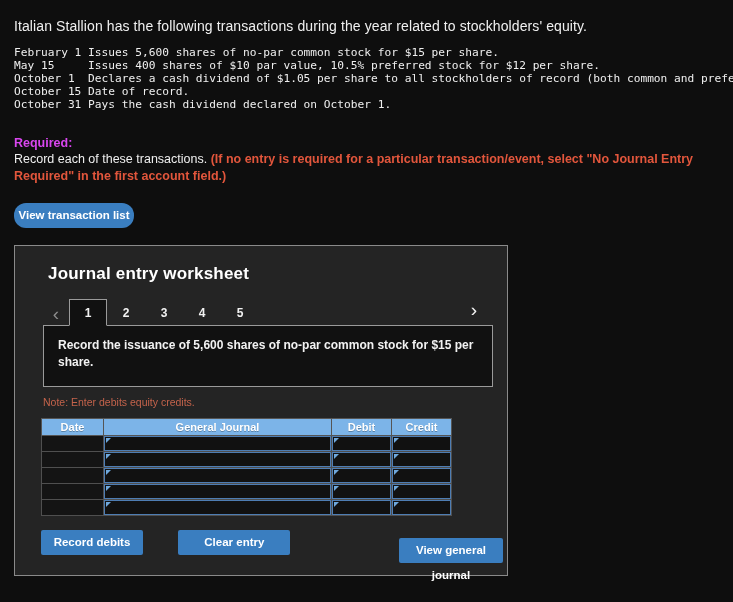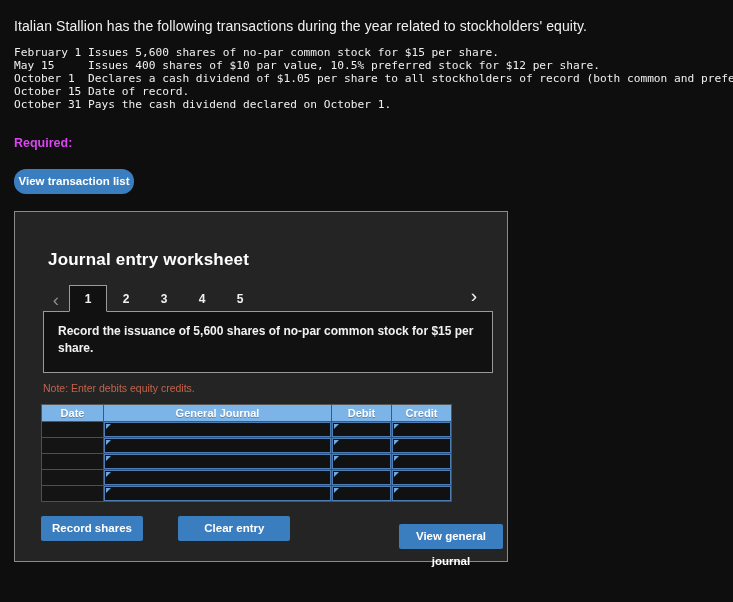--- a/index.html
+++ b/index.html
@@ -86,21 +86,21 @@
     width: 494px;
     background: #242424;
     border: 1px solid #8a8a8a;
     padding: 18px 20px 20px 20px;
   }
 
   #worksheet-title {
     font-size: 17px;
     font-weight: bold;
     color: #ffffff;
-    margin: 20px 0 14px 13px;
+    margin: 0 0 14px 13px;
     letter-spacing: 0.2px;
   }
 
   
   #tabs-row {
     display: flex;
     align-items: flex-end;
     height: 28px;
     margin-left: 8px;
     position: relative;
@@ -240,20 +240,21 @@
 
 <pre id="transaction-pre">February 1 Issues 5,600 shares of no-par common stock for $15 per share.
 May 15     Issues 400 shares of $10 par value, 10.5% preferred stock for $12 per share.
 October 1  Declares a cash dividend of $1.05 per share to all stockholders of record (both common and preferred) on October 15.
 October 15 Date of record.
 October 31 Pays the cash dividend declared on October 1.</pre>
 
 
 <div id="required-block">
   <div class="required-title">Required:</div>
+  <div class="required-body"><span>Record each of these transactions. </span><span class="required-note">(If no entry is required for a particular transaction/event, select "No Journal Entry Required" in the first account field.)</span></div>
 </div>
 
 <button class="btn" id="view-transaction-list">View transaction list</button>
 
 
 <div id="worksheet-card">
 
   <div id="worksheet-title">Journal entry worksheet</div>
 
   <div id="tabs-row">
@@ -343,21 +344,21 @@
             <span class="cell-input"></span>
           </td>
         <td>
             <span class="cell-input"></span>
           </td>
       </tr>
     </tbody>
   </table>
 
   <div id="footer-buttons">
-    <button class="btn" id="record-entry-button">Record shares</button>
+    <button class="btn" id="record-entry-button">Record debits</button>
     <button class="btn" id="clear-entry-button">Clear entry</button>
     <button class="btn" id="view-general-journal-button">View general journal</button>
   </div>
 
 </div>
 
 
 
 
 </body></html>

